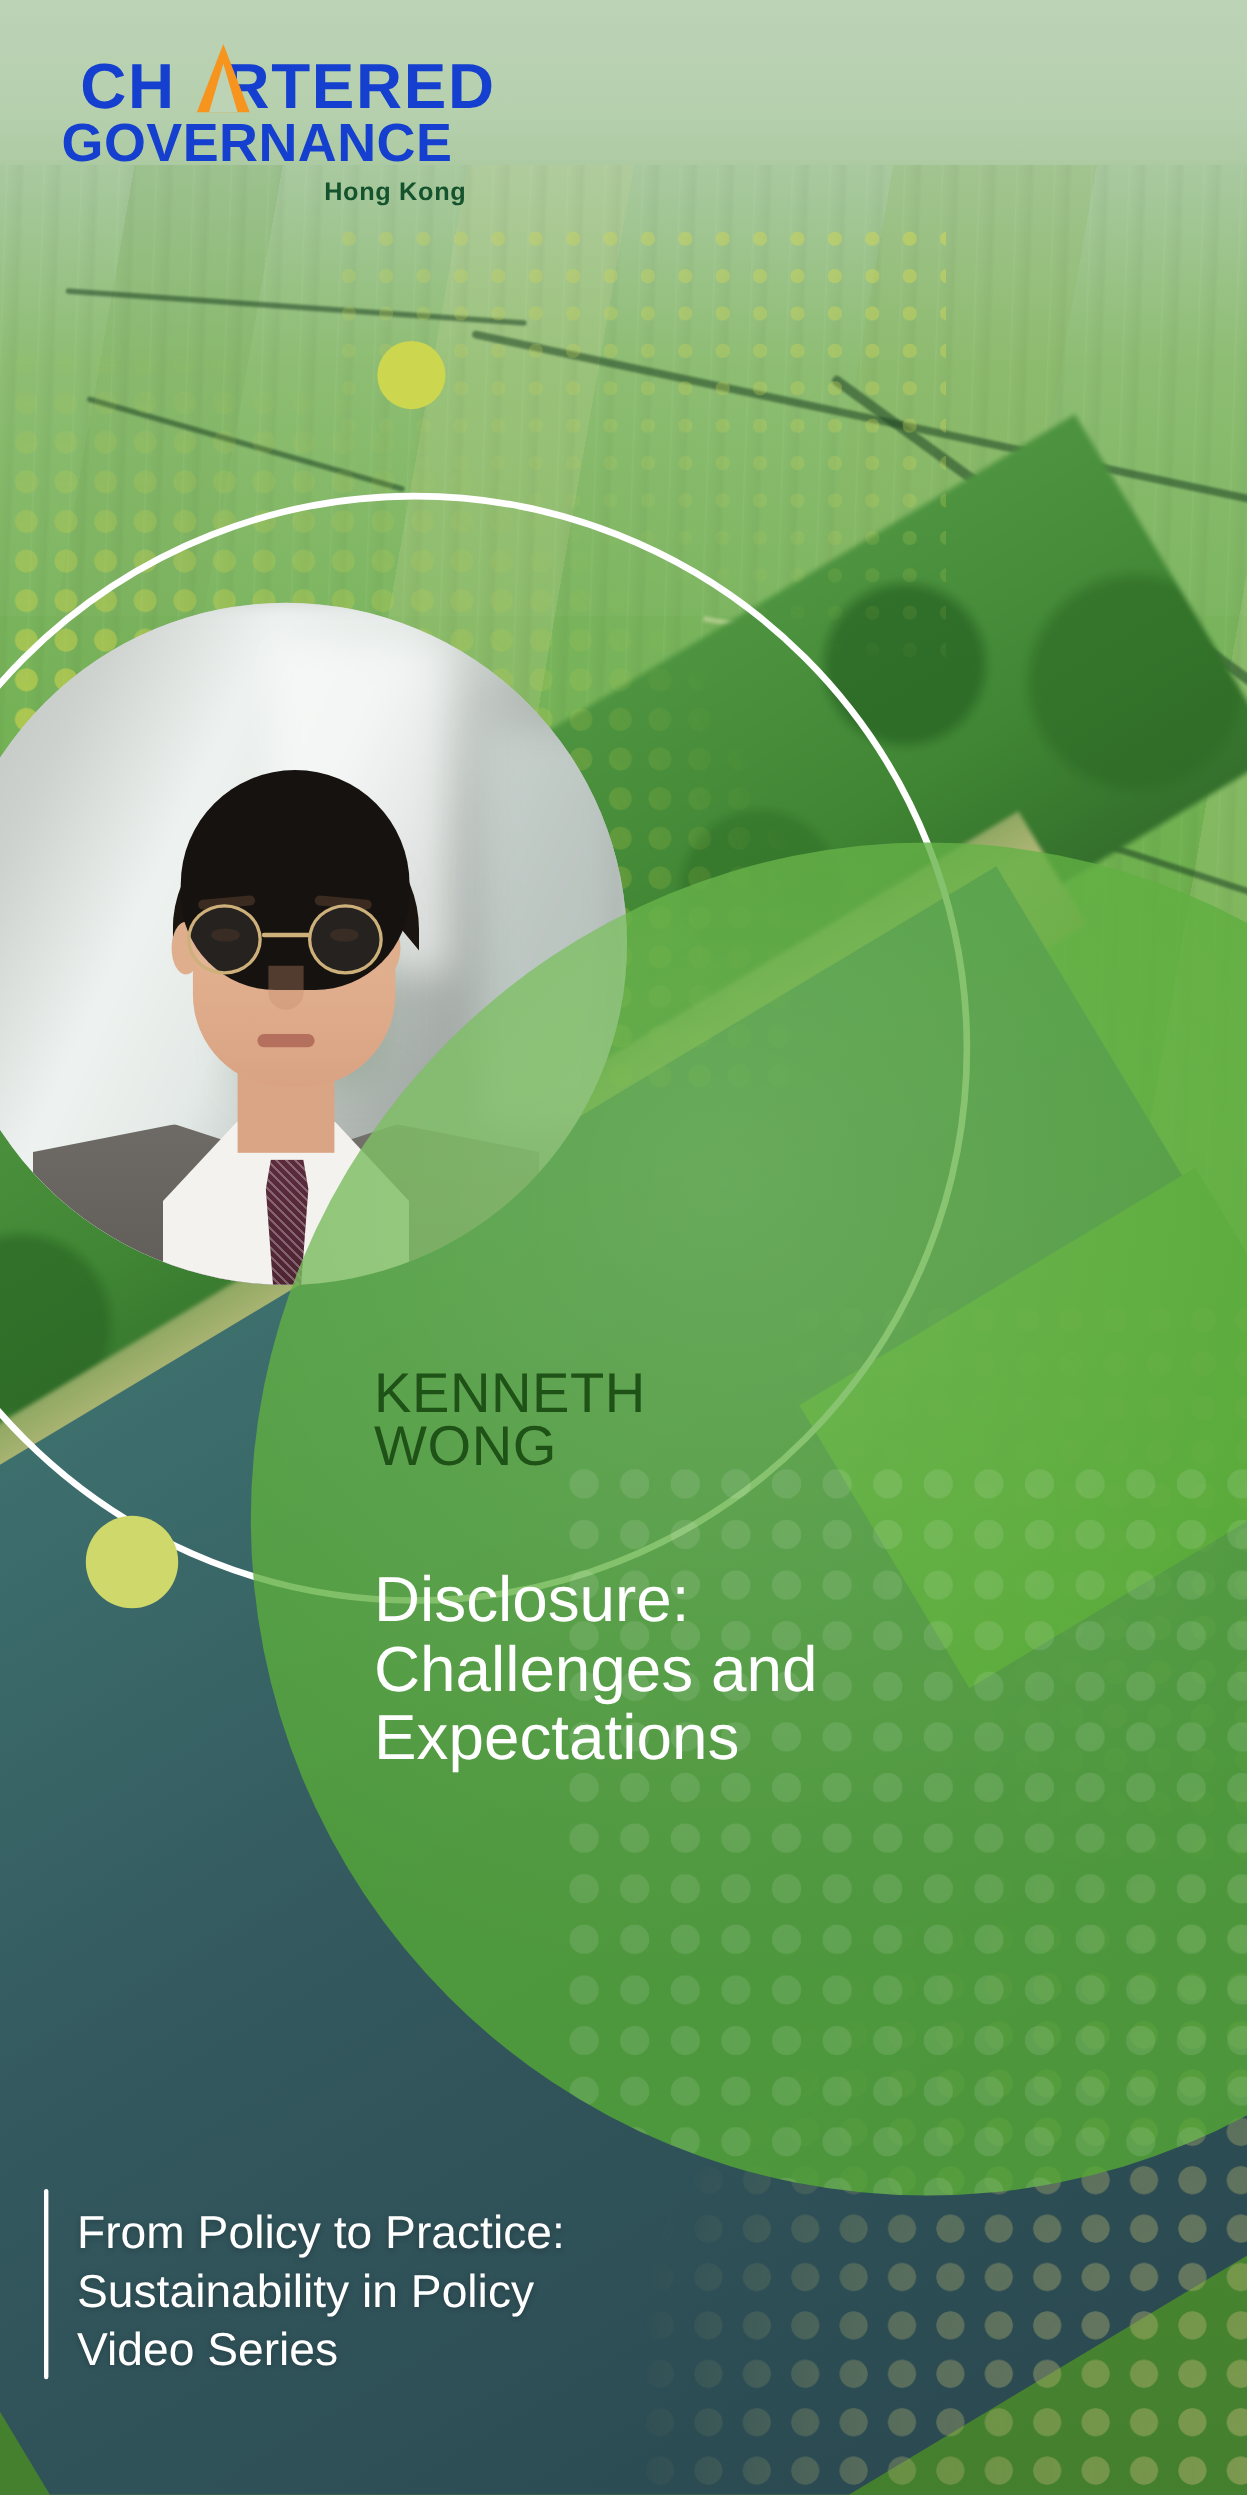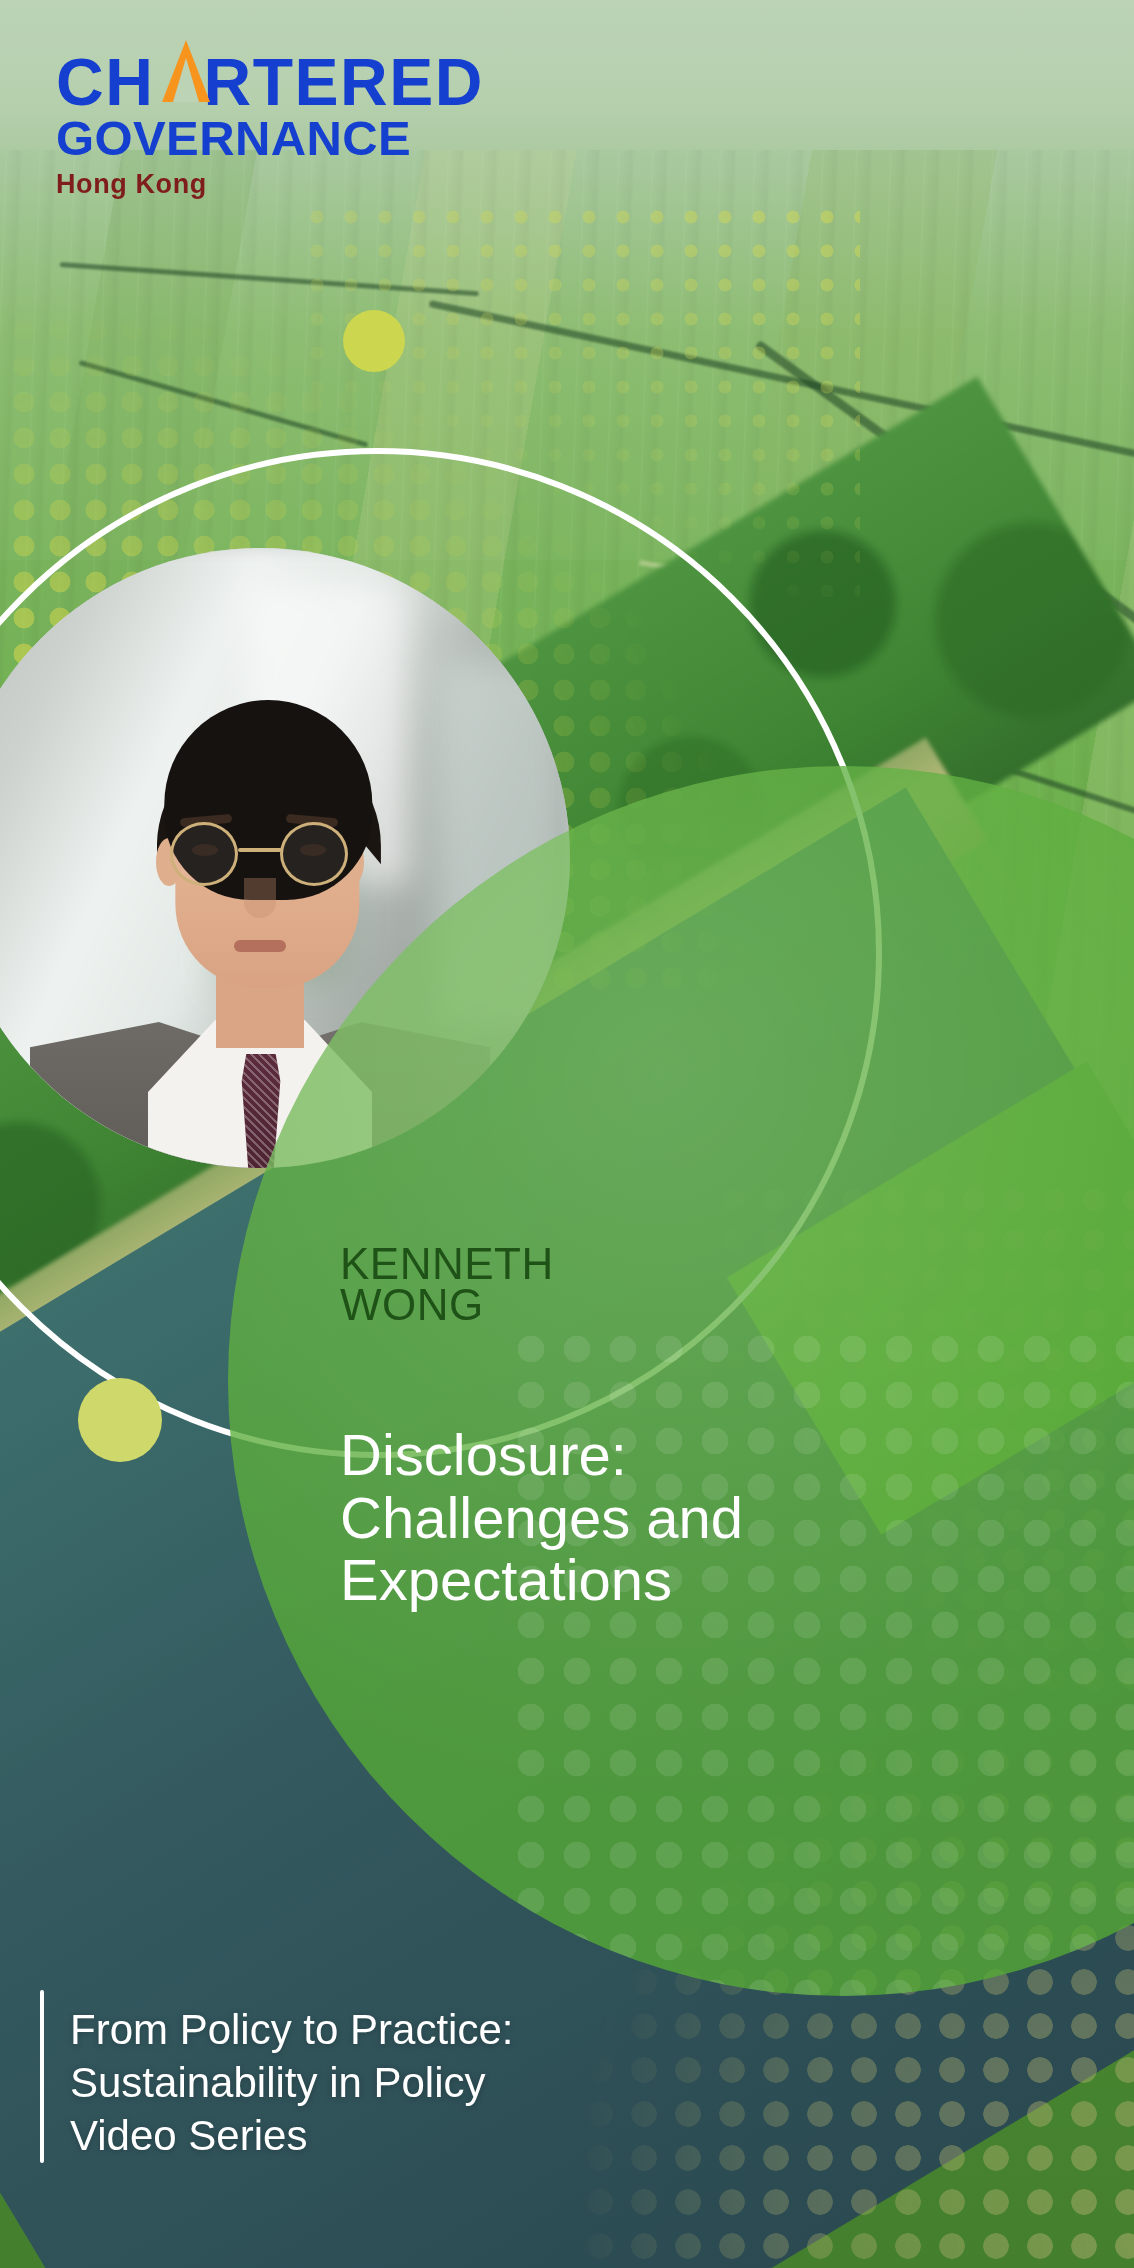--- a/index.html
+++ b/index.html
@@ -412,21 +412,21 @@
     user-select: none;
   }
   .logo-line {
     position: relative;
     color: #1540cf;
     font-weight: 700;
     letter-spacing: -0.5px;
     line-height: 0.92;
     white-space: nowrap;
   }
-  .logo-l1 { font-size: 66px; letter-spacing: 1.5px; }
+  .logo-l1 { font-size: 58px; letter-spacing: 1.5px; margin-left: 17px; }
   .logo-l2 { font-size: 49px; letter-spacing: 0.4px; margin-top: 3px; }
   .logo-a {
     position: absolute;
     left: 106px;
     top: -12px;
     width: 0; height: 0;
     border-left: 24px solid transparent;
     border-right: 24px solid transparent;
     border-bottom: 62px solid #f7941e;
   }
@@ -434,34 +434,35 @@
     content: "";
     position: absolute;
     left: -13px; top: 18px;
     width: 0; height: 0;
     border-left: 13px solid transparent;
     border-right: 13px solid transparent;
     border-bottom: 44px solid #bcd3b6;
   }
   .logo-sub {
     margin-top: 8px;
-    color: #7f1d1d;
-    font-size: 27px;
+    text-align: right;
+    color: #14532d;
+    font-size: 23px;
     font-weight: 700;
     letter-spacing: 0.6px;
     padding-right: 72px;
   }
 
   .speaker-name {
     position: absolute;
     left: 340px;
     top: 1243px;
     width: 640px;
     color: #1f5217;
-    font-size: 44px;
+    font-size: 51px;
     font-weight: 400;
     line-height: 0.94;
     letter-spacing: 0.5px;
   }
   .talk-title {
     position: absolute;
     left: 340px;
     top: 1424px;
     width: 680px;
     color: #ffffff;

